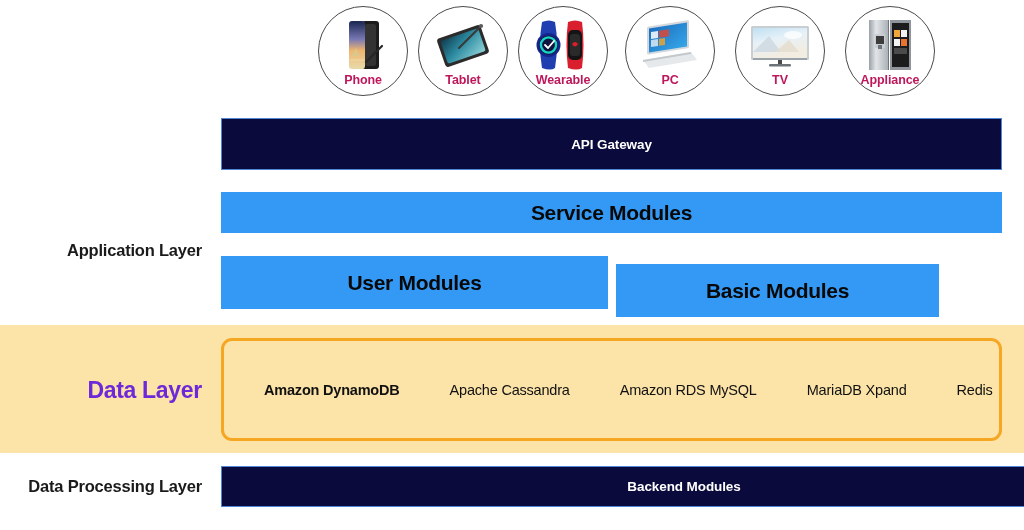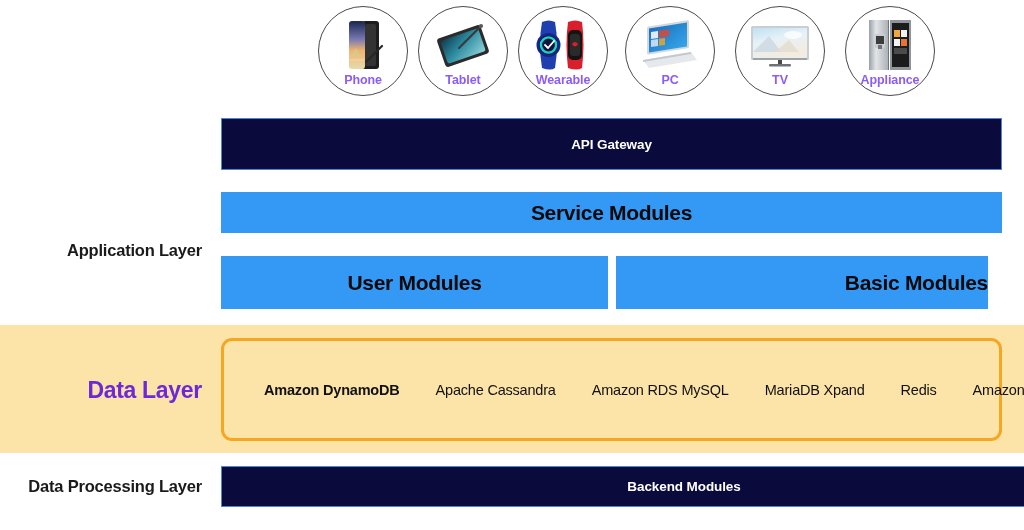--- a/index.html
+++ b/index.html
@@ -49,21 +49,21 @@
     height: 54px;
   }
   .device-label {
     position: absolute;
     left: 0;
     right: 0;
     bottom: 8px;
     text-align: center;
     font-size: 12.5px;
     font-weight: bold;
-    color: #8b5cf6;
+    color: #be185d;
     letter-spacing: -0.1px;
     white-space: nowrap;
   }
 
   
   .layer-label {
     position: absolute;
     left: 0px;
     width: 202px;
     text-align: right;
@@ -119,21 +119,21 @@
     box-sizing: border-box;
     border: 3px solid #f5a623;
     border-radius: 11px;
     background: transparent;
     display: flex;
     align-items: center;
   }
   #db-list {
     display: flex;
     align-items: center;
-    gap: 36px;
+    gap: 50px;
     padding-left: 40px;
     width: 100%;
     box-sizing: border-box;
   }
   .db-item {
     font-size: 14.5px;
     color: #111111;
     white-space: nowrap;
     letter-spacing: -0.2px;
   }
@@ -278,21 +278,21 @@
   <div class="layer-label" style="top:241px;">Application Layer</div>
 
   <div class="bar bar-blue" style="left:221px; top:192px; width:781px; height:41px;">
     <span class="bar-text" style="font-size:21px;">Service Modules</span>
   </div>
 
   <div class="bar bar-blue" style="left:221px; top:256px; width:387px; height:53px;">
     <span class="bar-text" style="font-size:21px;">User Modules</span>
   </div>
 
-  <div class="bar bar-blue" style="left:616px; top:256px; width:372px; height:53px;justify-content:flex-end;">
+  <div class="bar bar-blue" style="left:616px; top:264px; width:323px; height:53px;">
     <span class="bar-text" style="font-size:21px;">Basic Modules</span>
   </div>
 
   <div id="data-band" style="top:325px; height:128px;">
     <div class="layer-label data" style="top:52px;">Data Layer</div>
 
     <div id="data-box" style="left:221px; top:13px; width:781px; height:103px;">
       <div id="db-list">
         <span class="db-item emphasis">Amazon DynamoDB</span>
         <span class="db-item">Apache Cassandra</span>

